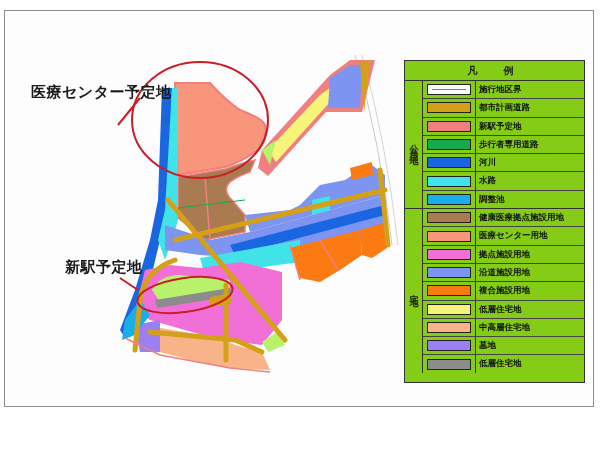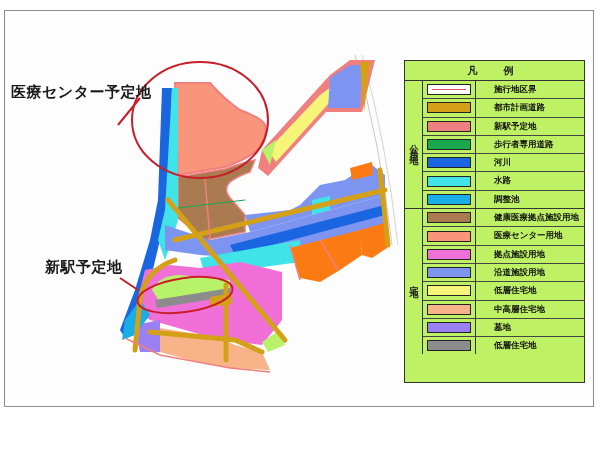--- a/index.html
+++ b/index.html
@@ -1,32 +1,32 @@
 <!DOCTYPE html>
 <html><head>
 <meta charset="utf-8">
 <style>
   html, body { margin:0; padding:0; background:#ffffff; }
   body { width:600px; height:450px; position:relative; overflow:hidden; font-family:"DejaVu Sans", sans-serif; }
   .frame { position:absolute; left:4px; top:10px; width:590px; height:397px; border:1px solid #8c8c8c; background:#fdfdfd; box-sizing:border-box; }
   .map { position:absolute; left:0; top:0; width:600px; height:450px; }
-  .callout { position:absolute; font-weight:bold; font-size:15px; color:#1a1a1a; letter-spacing:0.5px; white-space:nowrap; }
-  .legend { position:absolute; left:404px; top:60px; width:181px; height:323px; border:1.5px solid #333; box-sizing:border-box; background:#bef264; }
+  .callout { position:absolute; font-weight:bold; font-size:15px; color:#1a1a1a; letter-spacing:0.5px; white-space:nowrap;margin-left:20px; }
+  .legend { position:absolute; left:404px; top:60px; width:181px; height:323px; border:1.5px solid #333; box-sizing:border-box; background:#84cc16; }
   .legend-header { height:19px; border-bottom:1.5px solid #333; text-align:center; font-size:10px; line-height:19px; letter-spacing:8px; font-weight:bold; color:#222; }
   .group { display:flex; border-bottom:1.5px solid #333; }
   .group:last-child { border-bottom:none; }
   .group-label { width:17px; border-right:1.5px solid #333; display:flex; align-items:center; justify-content:center; font-size:9px; font-weight:bold; color:#222; writing-mode:vertical-rl; letter-spacing:4px; }
   .rows { flex:1; }
   .row { display:flex; height:17.3px; border-bottom:1px solid #444; }
   .row:last-child { border-bottom:none;justify-content:flex-end; }
   .swatch-cell { width:52px; border-right:1.5px solid #333; display:flex; align-items:center; justify-content:center; }
   .swatch { width:44px; height:11px; border:1.5px solid #222; box-sizing:border-box; }
   .swatch.line { background:#fff; position:relative; }
   .swatch.line::after { content:""; position:absolute; left:4px; right:4px; top:3.5px; height:1.5px; background:#d9525e; }
-  .label { flex:1; font-size:8.5px; line-height:17px; padding-left:3px; color:#111; font-weight:bold; white-space:nowrap; overflow:hidden;margin-left:15px; }
+  .label { flex:1; font-size:8.5px; line-height:17px; padding-left:3px; color:#111; font-weight:bold; white-space:nowrap; overflow:hidden; }
 </style>
 </head>
 <body>
 
 <div class="frame"></div>
 
 <svg class="map" viewBox="0 0 600 450" xmlns="http://www.w3.org/2000/svg">
 
   <path d="M355 55 Q 380 140 392 245" stroke="#c8c8c8" stroke-width="1" fill="none"></path>
   <path d="M362 55 Q 386 140 398 245" stroke="#d4d4d4" stroke-width="1" fill="none"></path>
@@ -162,20 +162,26 @@
             <div class="label">拠点施設用地</div>
           </div>
           <div class="row">
             <div class="swatch-cell">
               <div class="swatch" style="background: rgb(125, 149, 240);"></div>
             </div>
             <div class="label">沿道施設用地</div>
           </div>
           <div class="row">
             <div class="swatch-cell">
+              <div class="swatch" style="background: rgb(251, 122, 18);"></div>
+            </div>
+            <div class="label">複合施設用地</div>
+          </div>
+          <div class="row">
+            <div class="swatch-cell">
               <div class="swatch" style="background: rgb(246, 245, 122);"></div>
             </div>
             <div class="label">低層住宅地</div>
           </div>
           <div class="row">
             <div class="swatch-cell">
               <div class="swatch" style="background: rgb(248, 180, 136);"></div>
             </div>
             <div class="label">中高層住宅地</div>
           </div>

